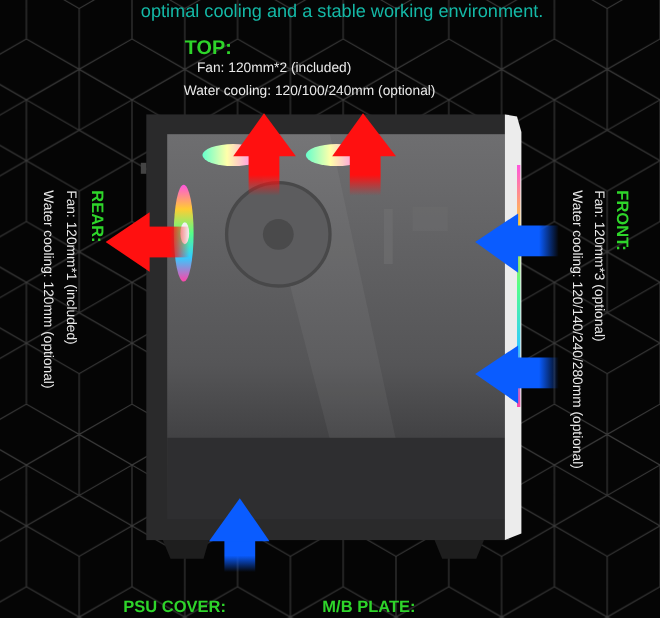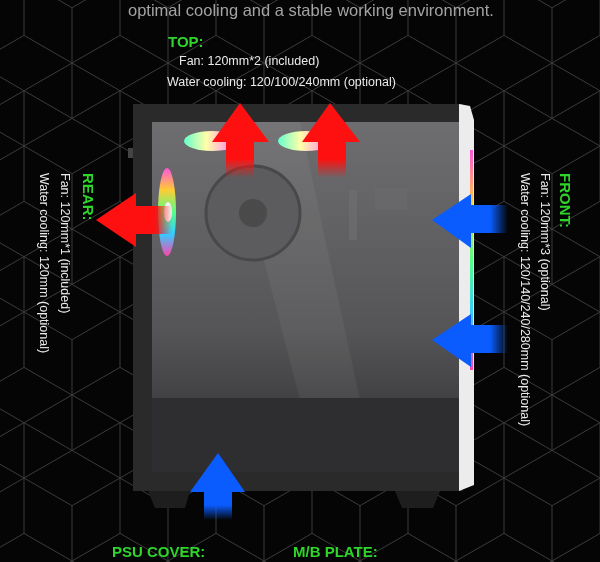--- a/index.html
+++ b/index.html
@@ -1,20 +1,20 @@
 <!DOCTYPE html>
 <html><head>
 <meta charset="utf-8">
 <style>
   html, body { margin:0; padding:0; }
   body { width:600px; height:562px; overflow:hidden; background:#050505; position:relative;
          font-family:"Liberation Sans", sans-serif; color:#f2f2f2; }
   .bg { position:absolute; inset:0; }
   .txt { position:absolute; white-space:nowrap; }
-  .intro { left:128px; top:1px; font-size:16.5px; color:#a3a3a3; }
+  .intro { left:128px; top:1px; font-size:16.5px; color:#14b8a6; }
   .green { color:#2ed52a; font-weight:bold; }
   .spec { font-size:12.5px; color:#eaeaea; }
   .vert-down { position:absolute; transform-origin:0 0; transform:rotate(90deg); white-space:nowrap; }
   .case { position:absolute; }
 </style>
 </head>
 <body>
 
 <svg class="bg" width="600" height="562" xmlns="http://www.w3.org/2000/svg">
   <defs>
@@ -25,21 +25,21 @@
         <path d="M0 138.4 L48 166 L96 138.4"></path>
       </g>
     </pattern>
   </defs>
   <rect width="600" height="562" fill="#050505"></rect>
   <rect width="600" height="562" fill="url(#cubes)"></rect>
 </svg>
 
 <div class="txt intro">optimal cooling and a stable working environment.</div>
 
-<div class="txt green" style="left:168px;top:33px;font-size:15px;">TOP:</div>
+<div class="txt green" style="left:168px;top:33px;font-size:18px;">TOP:</div>
 <div class="txt spec" style="left:179px;top:54px;">Fan: 120mm*2 (included)</div>
 <div class="txt spec" style="left:167px;top:75px;">Water cooling: 120/100/240mm (optional)</div>
 
 <div class="vert-down" style="left:97px;top:173px;">
   <span class="green" style="font-size:15px;">REAR:</span>
 </div>
 <div class="vert-down spec" style="left:72px;top:173px;">Fan: 120mm*1 (included)</div>
 <div class="vert-down spec" style="left:51px;top:173px;">Water cooling: 120mm (optional)</div>
 
 <div class="vert-down" style="left:574px;top:173px;">

